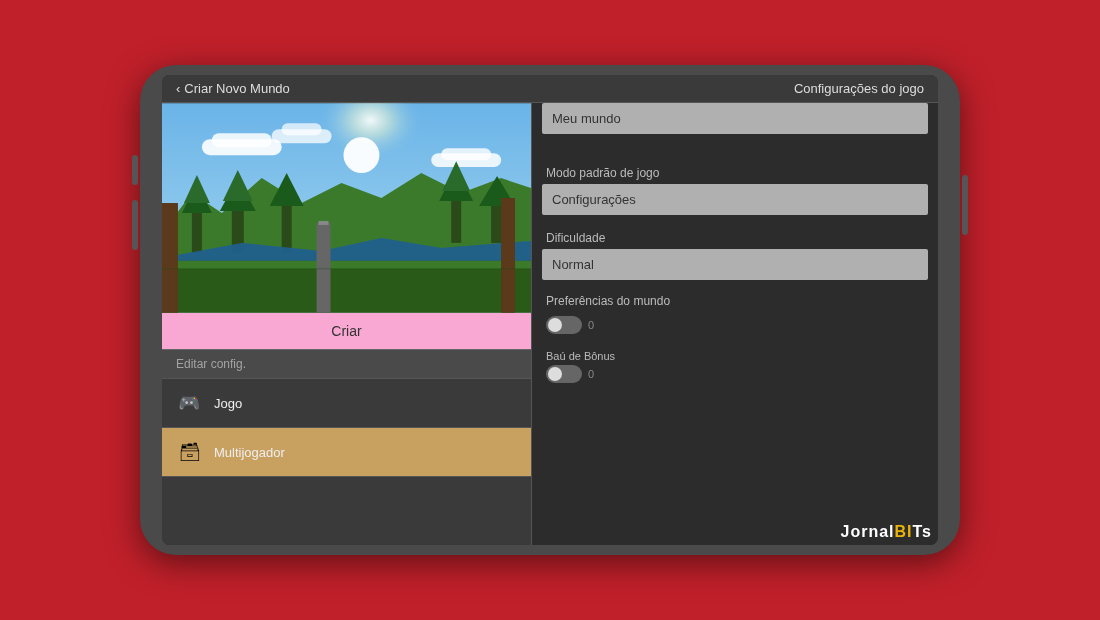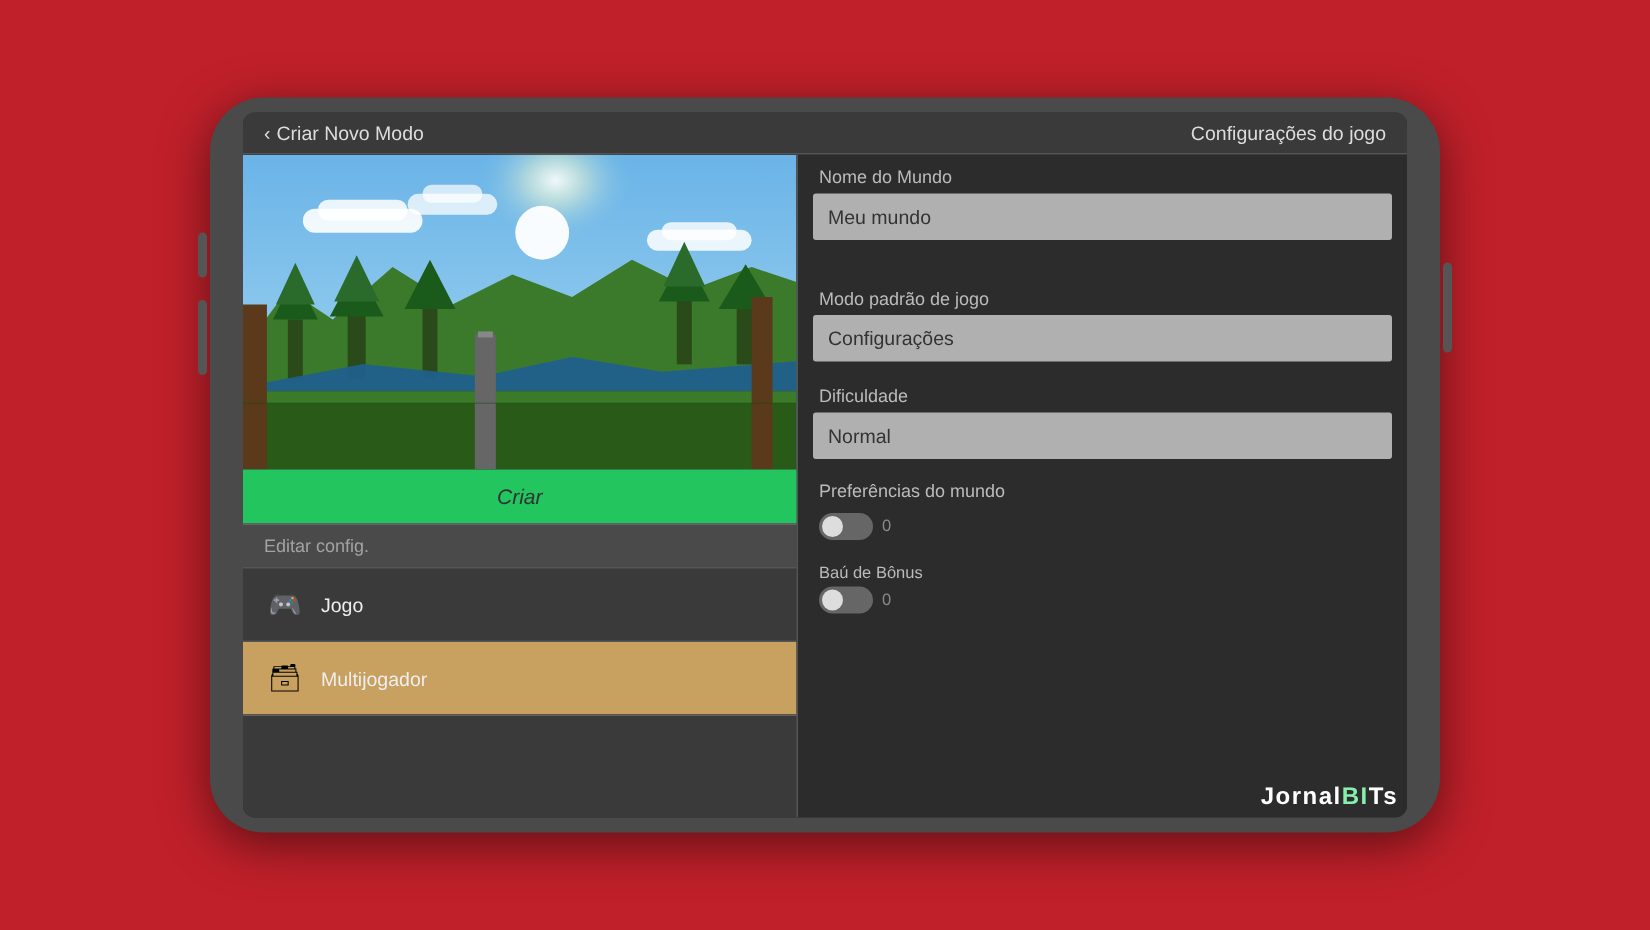--- a/index.html
+++ b/index.html
@@ -109,27 +109,26 @@
       flex-shrink: 0;
     }
 
     
     .world-preview svg {
       width: 100%;
       height: 100%;
     }
 
     .create-btn-area {
-      background: #22c55e;
+      background: #f9a8d4;
       padding: 10px;
       display: flex;
       align-items: center;
       justify-content: center;
       flex-shrink: 0;
-      font-style: italic;
     }
 
     .create-btn {
       color: #333;
       font-size: 14px;
       font-weight: 500;
       cursor: pointer;
     }
 
     .edit-config-header {
@@ -273,38 +272,38 @@
       position: absolute;
       bottom: 14px;
       right: 28px;
       color: white;
       font-size: 16px;
       font-weight: bold;
       letter-spacing: 1px;
     }
 
     .watermark .bits-color {
-      color: #86efac;
+      color: #eab308;
       margin-top: 32px;
     }
   </style>
 </head>
 <body>
 
 <div class="phone-frame">
   <div class="phone-side-btn left-top"></div>
   <div class="phone-side-btn left-mid"></div>
   <div class="phone-side-btn right"></div>
 
   <div class="screen">
 
     <div class="header-bar">
       <div class="header-back">
         <span>‹</span>
-        <span>Criar Novo Modo</span>
+        <span>Criar Novo Mundo</span>
       </div>
       <div class="header-title">Configurações do jogo</div>
     </div>
 
     <div class="main-content">
 
       <div class="left-panel">
 
         <div class="world-preview">
           <svg viewBox="0 0 370 210" xmlns="http://www.w3.org/2000/svg">
@@ -390,21 +389,20 @@
             <div class="config-item-icon">🗃</div>
             <span class="config-item-label">Multijogador</span>
           </div>
         </div>
       </div>
 
       <div class="right-panel">
         <div class="settings-section">
 
           
-          <div class="setting-label">Nome do Mundo</div>
           <input class="setting-input" type="text" value="Meu mundo" style="">
 
           
           <div class="setting-label">Modo padrão de jogo</div>
           <div class="setting-dropdown">Configurações</div>
 
           
           <div class="setting-label">Dificuldade</div>
           <div class="setting-dropdown">Normal</div>
 

